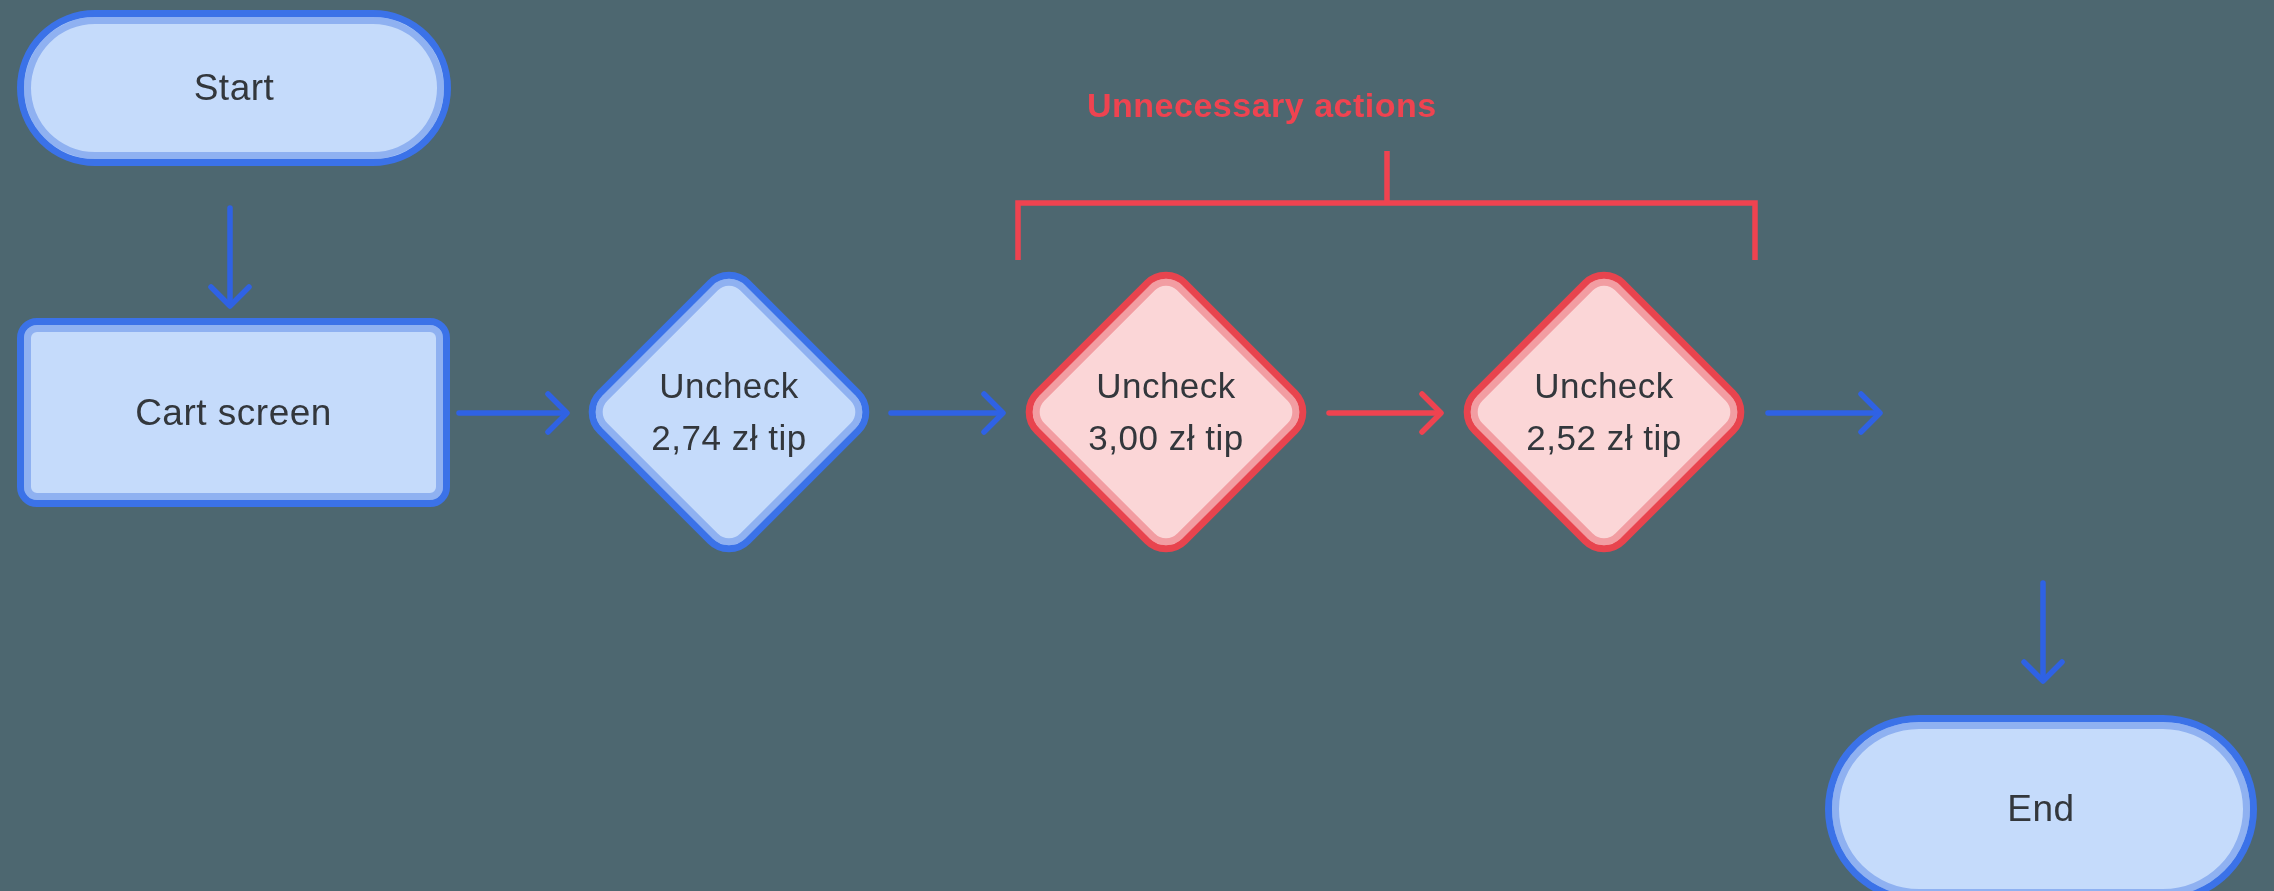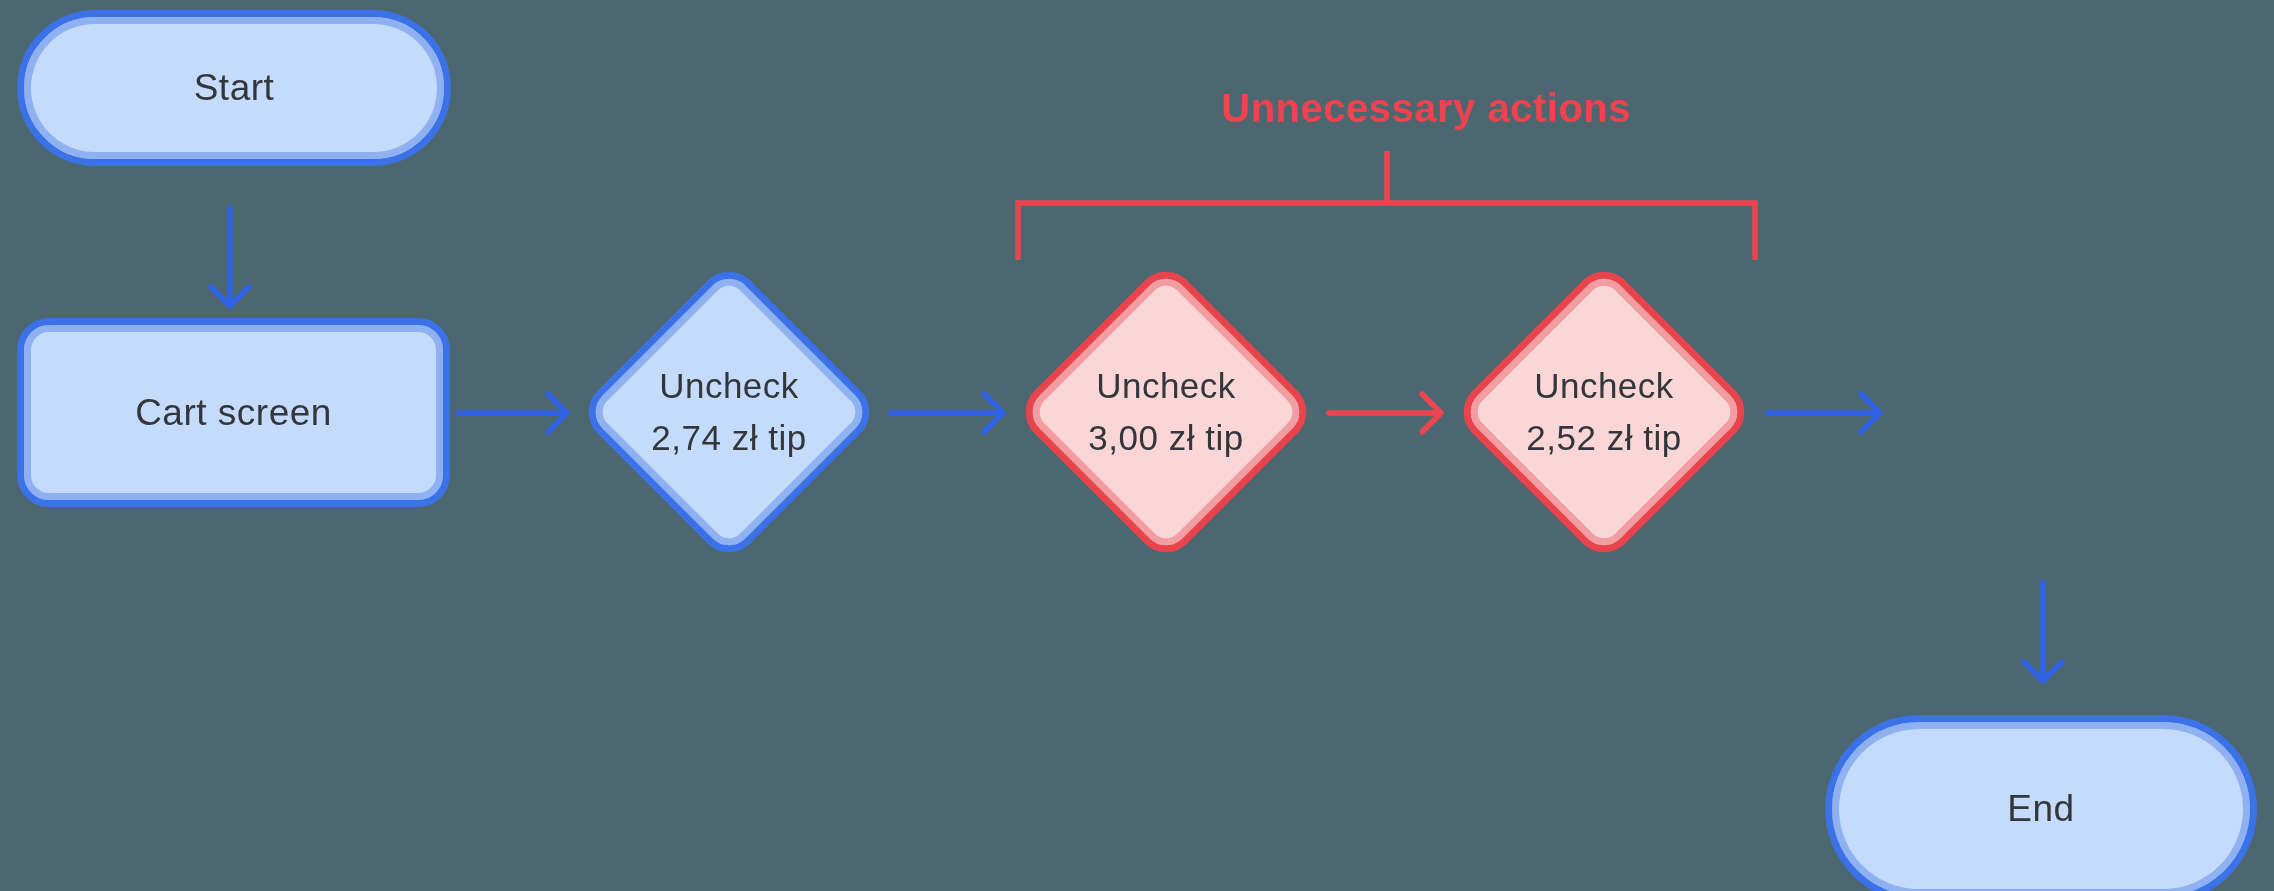--- a/index.html
+++ b/index.html
@@ -30,21 +30,21 @@
     display: flex;
     align-items: center;
     justify-content: center;
   }
   .shape-node.blue {
     background: var(--blue-fill, #C5DBFB);
     border: 7px solid var(--blue-border, #3B72E8);
     box-shadow: inset 0 0 0 7px var(--blue-ring, #8FB1F1);
   }
   .terminator { border-radius: 999px; }
-  .process   { border-radius: 32px; }
+  .process   { border-radius: 20px; }
   
   .diamond {
     position: absolute;
     width: 306px;
     height: 306px;
   }
   .diamond-shape {
     position: absolute;
     inset: 45px;
     transform: rotate(45deg);
@@ -66,25 +66,25 @@
     display: flex;
     flex-direction: column;
     align-items: center;
     justify-content: center;
     gap: 2px;
   }
   .diamond-text .node-label { font-size: 35px; line-height: 50px; }
   
   #annotation-label {
     position: absolute;
-    left: 1031px;
+    left: 1087px;
     top: 86px;
     width: 600px;
-    text-align: right;
-    font-size: 40px;
+    text-align: left;
+    font-size: 34px;
     font-weight: 700;
     letter-spacing: 0.5px;
     color: var(--red-accent, #EF4350);
   }
   
   #connectors {
     position: absolute;
     inset: 0;
     pointer-events: none;
   }

